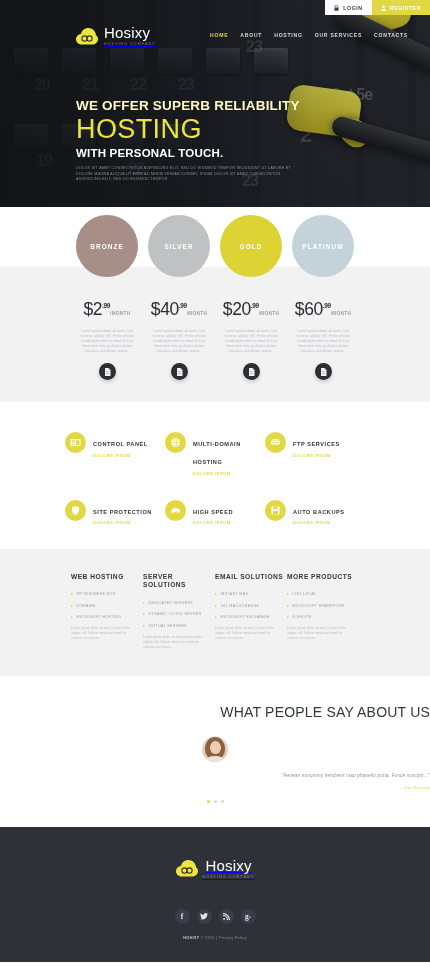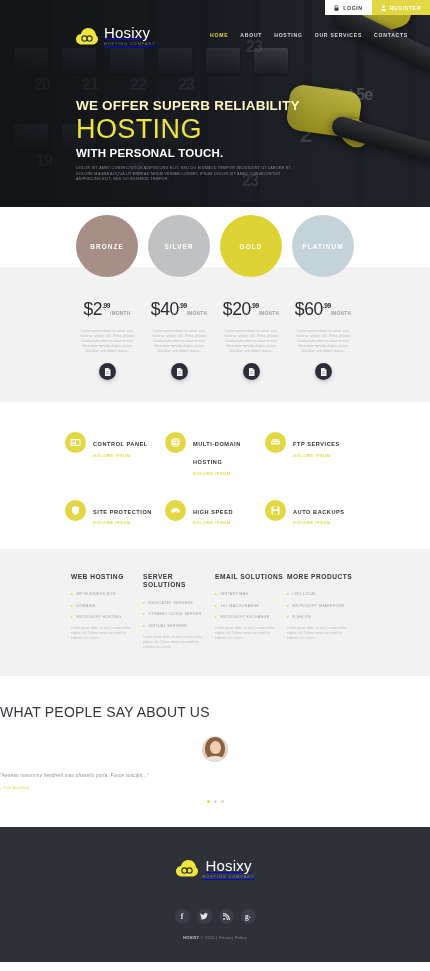--- a/index.html
+++ b/index.html
@@ -111,21 +111,21 @@
   .lgrid { display:flex; justify-content:center; gap:0; }
   .lcol { width:72px; }
   .lhead { color:#33363c; font-size:6.6px; font-weight:700; letter-spacing:.5px; line-height:8.4px; }
   .llist { margin-top:10px; }
   .li { display:flex; align-items:flex-start; gap:3.5px; margin-bottom:5.5px; }
   .li .arrow { color:#e2d844; font-size:4px; line-height:6px; }
   .li span.t { color:#9a9da3; font-size:3.6px; letter-spacing:.35px; line-height:6px; }
   .lpara { color:#b9bcc1; font-size:3.3px; line-height:5px; margin-top:6px; width:64px; }
 
   
-  .testi { background:#ffffff; padding:28px 0 24px; text-align:left; }
+  .testi { background:#ffffff; padding:28px 0 24px; text-align:right; }
   .testi h2 { color:#34373d; font-size:14px; font-weight:400; letter-spacing:.2px; }
   .avatar {
     width:26px; height:26px; border-radius:50%; margin:16px auto 0;
     background:linear-gradient(180deg,#efe3d9,#d8bda6);
     position:relative; overflow:hidden; box-shadow:0 0 0 2px #fff;
   }
   .av-hair { position:absolute; left:3px; top:1px; width:20px; height:22px; border-radius:50% 50% 42% 42%; background:#8a6243; }
   .av-face { position:absolute; left:7.5px; top:5.5px; width:11px; height:13px; border-radius:50% 50% 48% 48%; background:#f0cdb2; }
   .av-body { position:absolute; left:3px; bottom:-4px; width:20px; height:10px; border-radius:50% 50% 0 0; background:#e9e2dc; }
   .quote { color:#8d9096; font-size:4.6px; font-style:italic; margin-top:11px; letter-spacing:.2px; }

